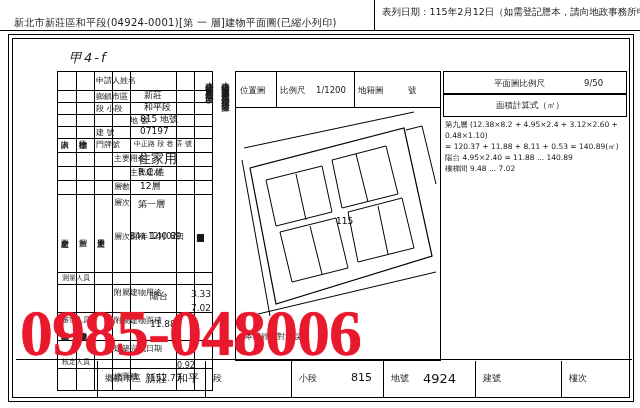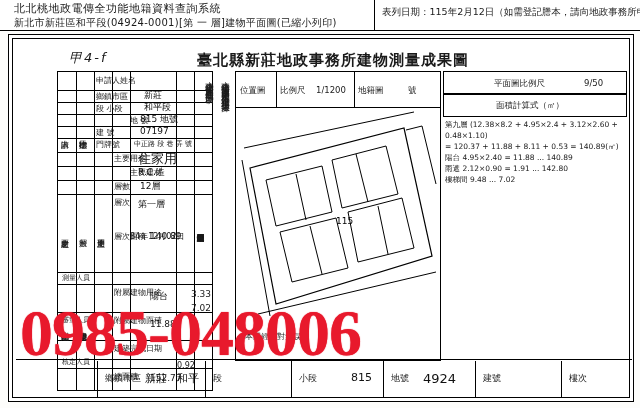--- a/index.html
+++ b/index.html
@@ -113,31 +113,29 @@
   }
   svg{display:block;}
   .tinytxt{position:absolute;font-size:7px;}
 </style>
 </head>
 <body>
 
 <div id="page">
 
   <div class="hdr">
-    <div class="hdr-l1">北北桃地政電傳全功能地籍資料查詢系統</div>
     <div class="hdr-l2">新北市新莊區和平段(04924-0001)[第 一 層]建物平面圖(已縮小列印)</div>
     <div class="hdr-div"></div>
     <div class="hdr-r">表列日期：115年2月12日（如需登記謄本，請向地政事務所申請。）</div>
   </div>
 
   <div class="frame">
     <div class="inner">
 
       <div class="doccode">甲4-f</div>
-      <div class="title">臺北縣新莊地政事務所建物測量成果圖</div>
 
       <div class="ltab">
 
         <div class="vsep" style="left:18px;"></div>
         <div class="vsep" style="left:36px;"></div>
         <div class="vsep" style="left:54px;"></div>
         <div class="vsep" style="left:72px;"></div>
         <div class="vsep" style="left:118px;"></div>
         <div class="vsep" style="left:136px;"></div>
 
@@ -246,21 +244,20 @@
         <div class="t" style="left:140px;">9/50</div>
       </div>
       <div class="rbox2">
         <div class="t" style="left:52px;">面積計算式（㎡）</div>
       </div>
 
       <div class="rnote">
         <div>第九層 (12.38×8.2 + 4.95×2.4 + 3.12×2.60 + 0.48×1.10)</div>
         <div>       = 120.37 + 11.88 + 8.11 + 0.53 = 140.89(㎡)</div>
         <div>陽台 4.95×2.40 = 11.88 ... 140.89</div>
-        <div>雨遮 2.12×0.90 = 1.91 ... 142.80</div>
         <div>樓梯間 9.48 ... 7.02</div>
       </div>
 
 
       <div style="position:absolute;left:150px;top:190px;width:70px;height:120px;">
         <div class="tinytxt" style="left:28px;top:74px;font-size:9px;">7.02</div>
         <div class="tinytxt" style="left:28px;top:60px;font-size:9px;">3.33</div>
         <div class="tinytxt" style="left:14px;top:132px;font-size:8px;">0.92</div>
       </div>
 

